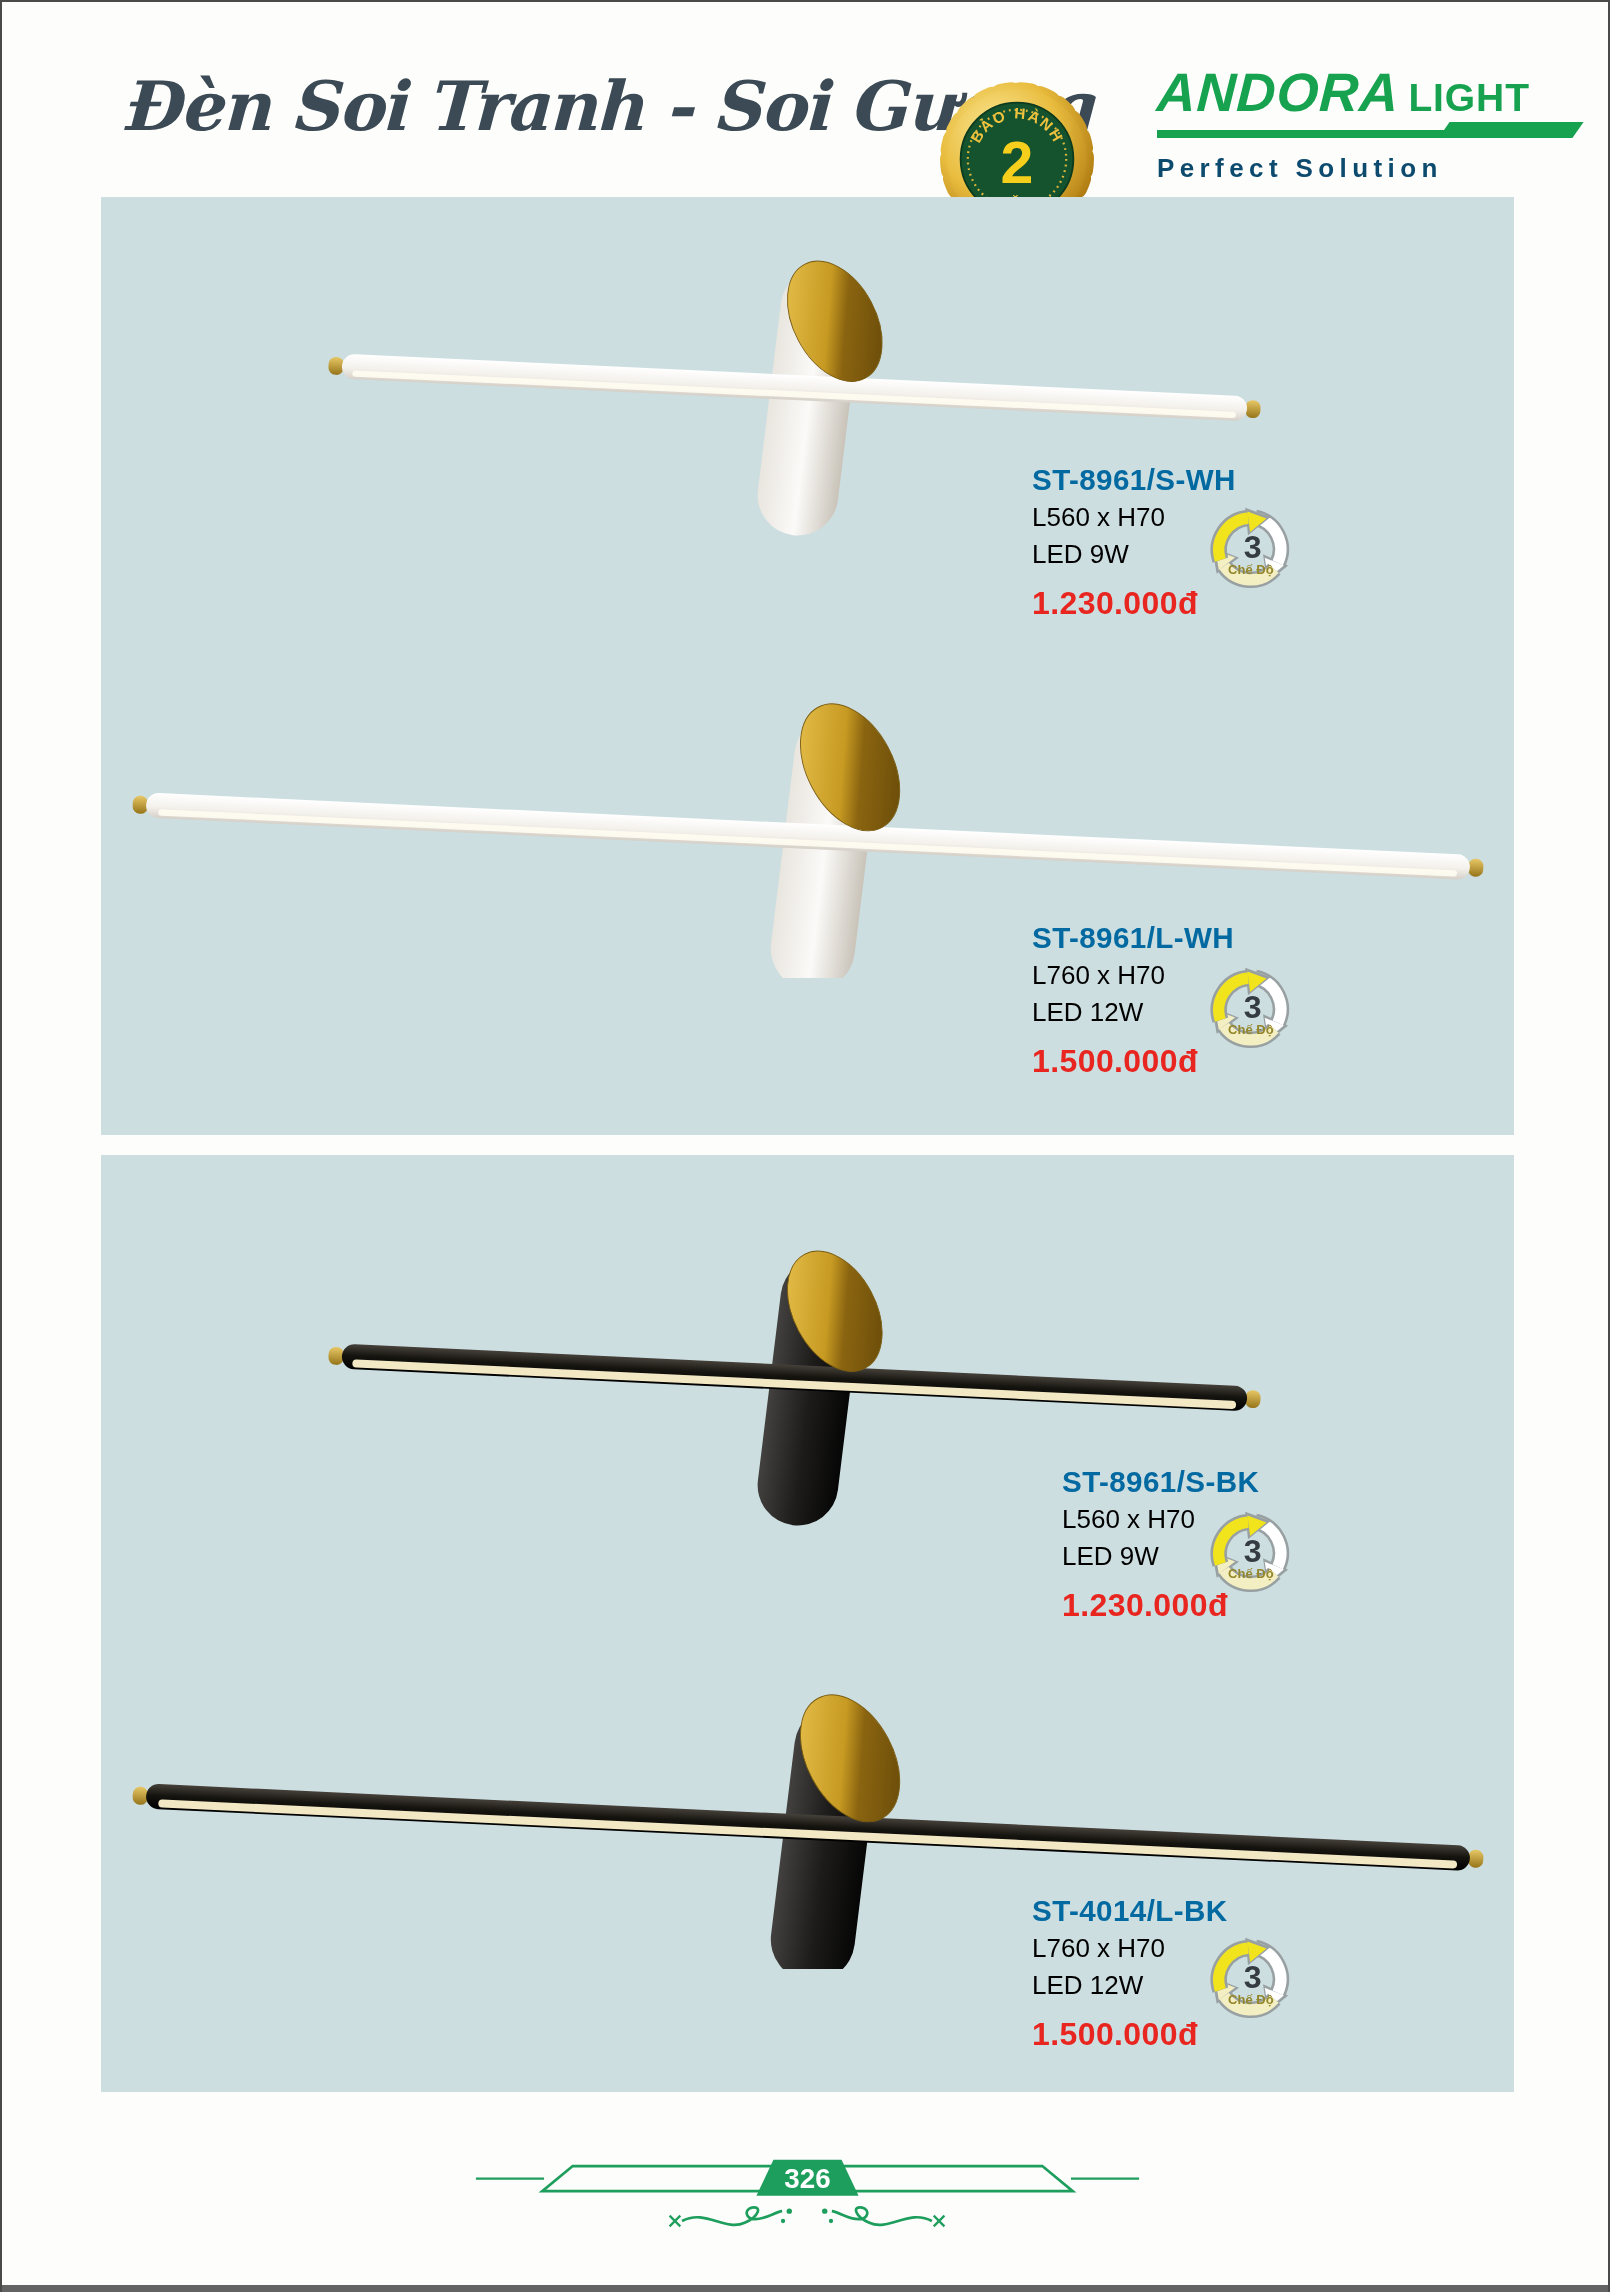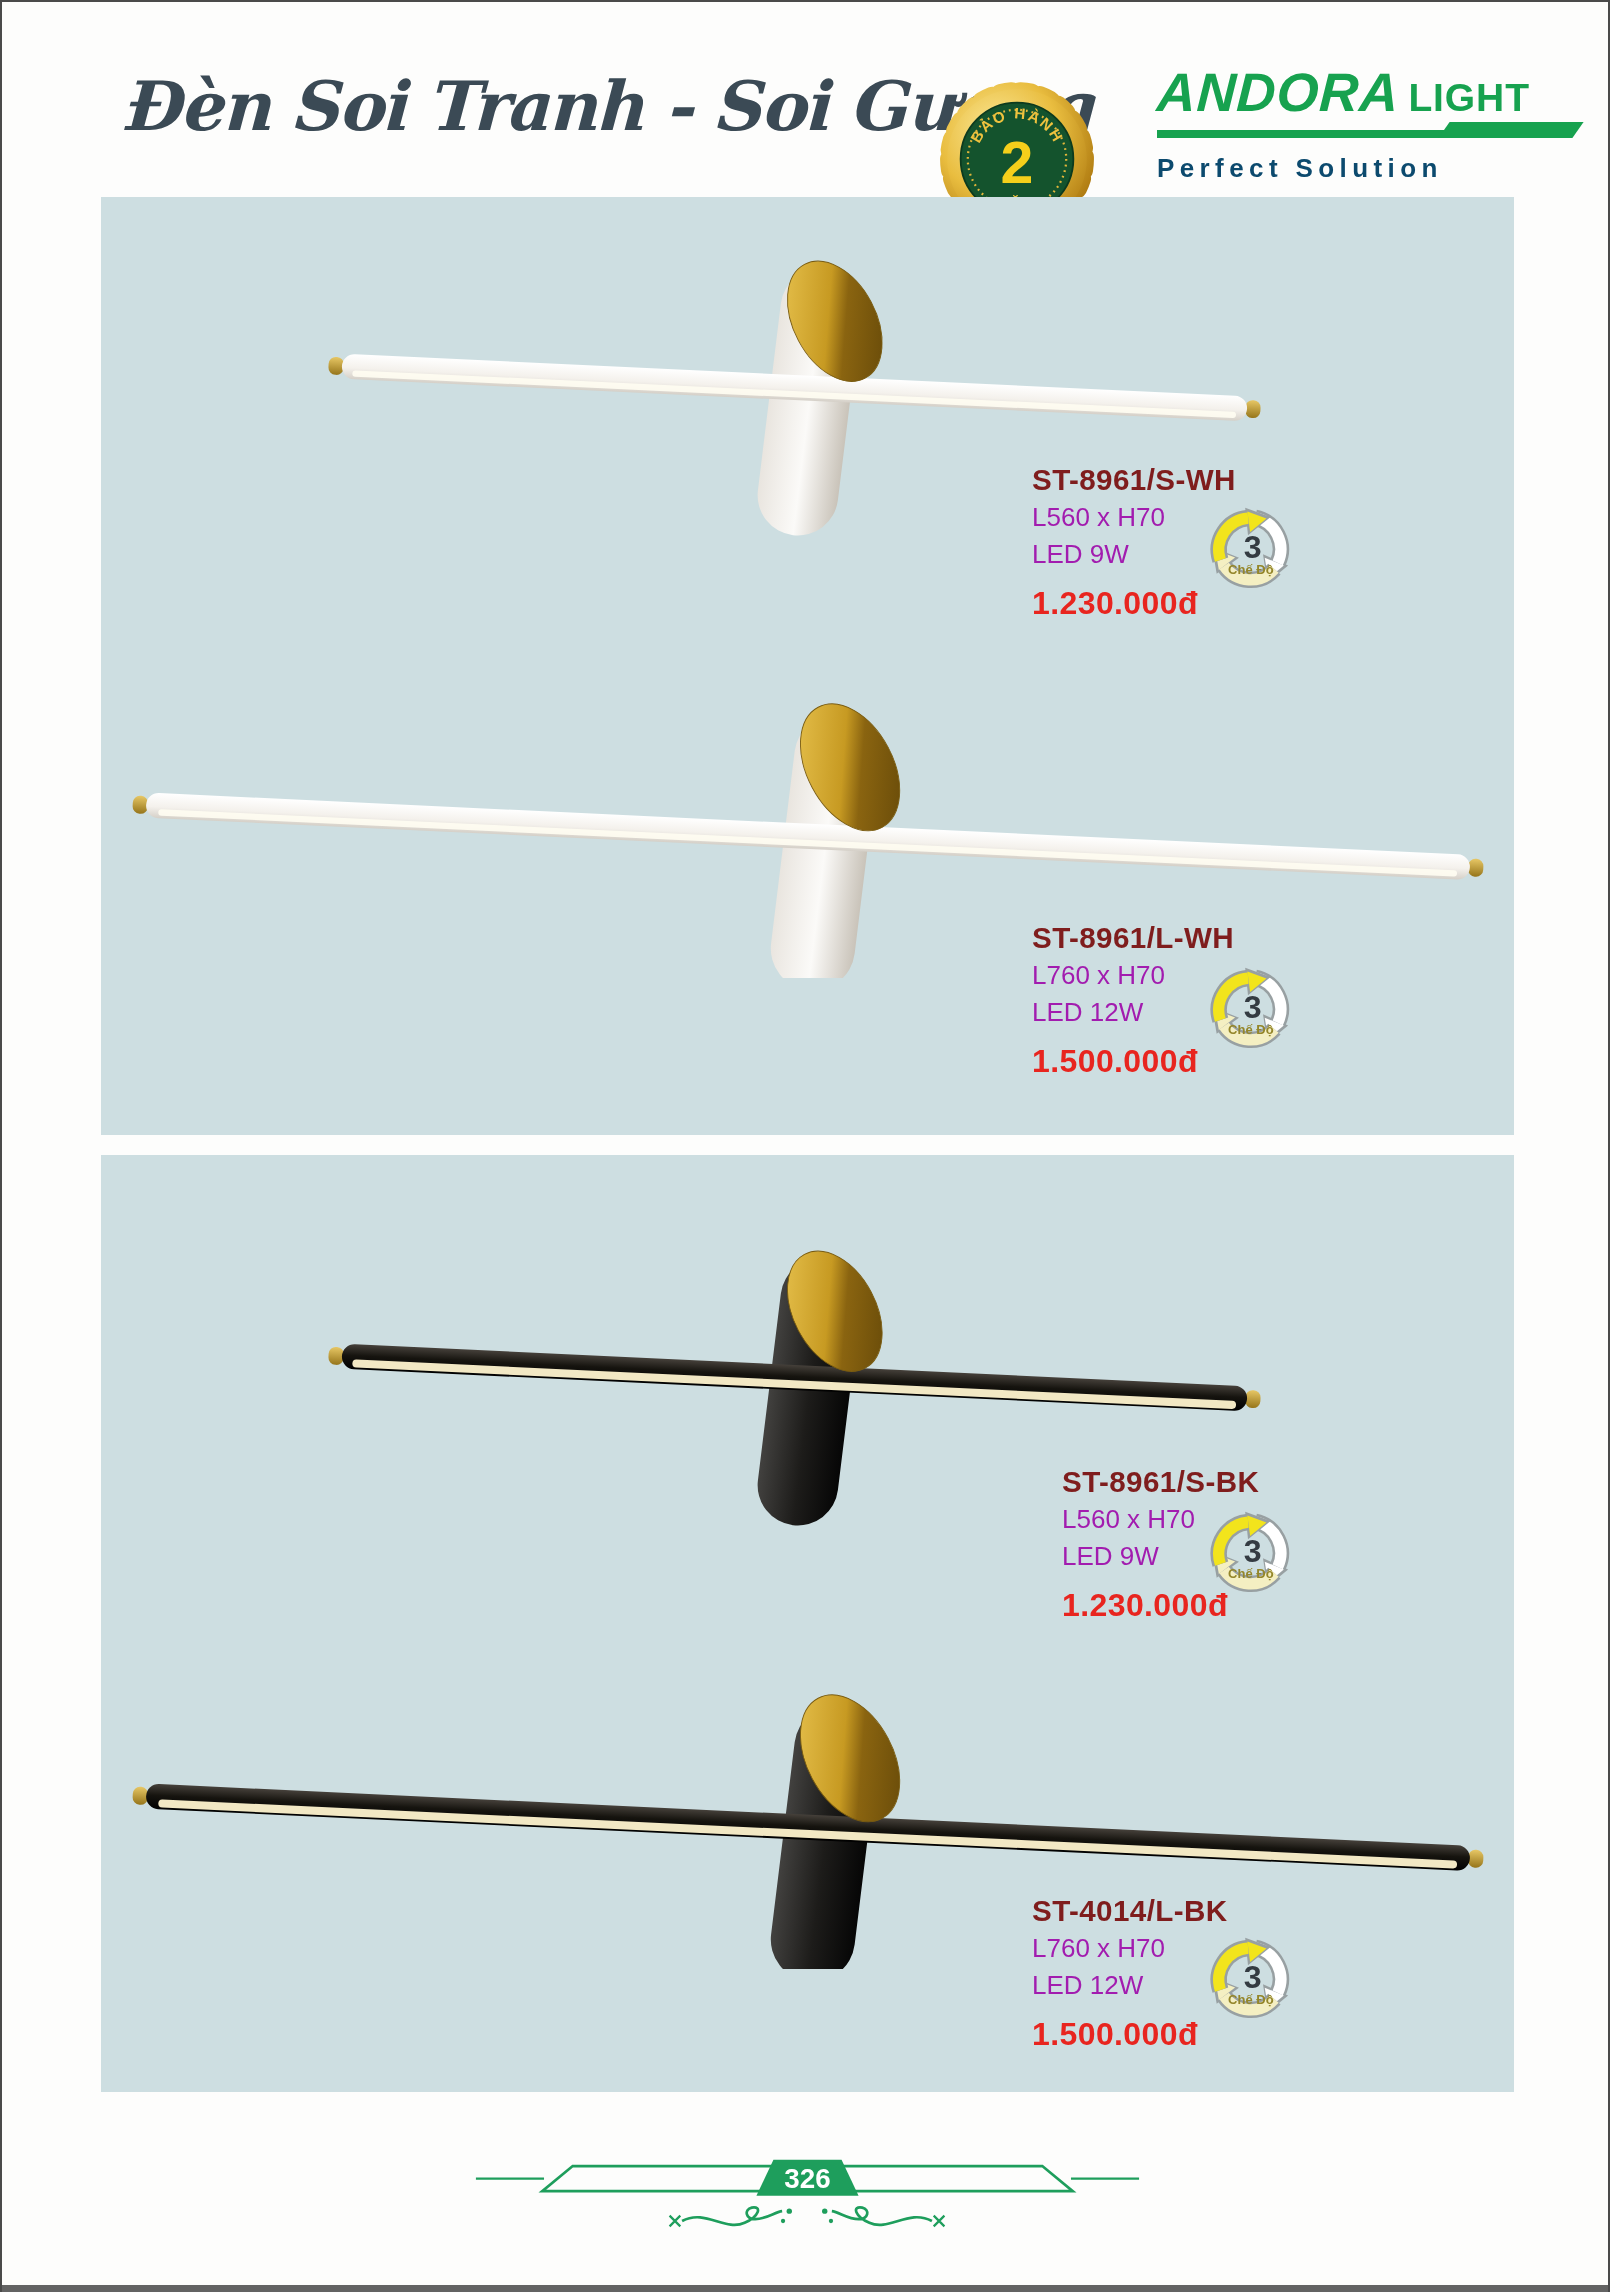--- a/index.html
+++ b/index.html
@@ -24,22 +24,22 @@
   .logo-secondary{font-size:39px; font-weight:700; color:#17a24f; letter-spacing:0.9px; margin-left:9px;}
   .logo-underline{position:relative; height:8px; background:#17a24f; margin-top:7.2px; margin-right:47px;}
   .logo-slab{position:absolute; right:-106px; top:-8px; width:134px; height:16px; background:#17a24f; transform:skewX(-35deg);}
   .logo-tagline{margin-top:15px; text-align:left; font-size:26px; font-weight:700; color:#0c4a6e; letter-spacing:5.4px;}
   
   .panel{left:99px; width:1413px; background:#cddee1;}
   .panel-1{top:195px; height:938px;}
   .panel-2{top:1153px; height:937px;}
   
   .product-info{width:376px;}
-  .p-code{font-size:29.6px; font-weight:700; color:#7f1d1d; letter-spacing:0.4px;}
-  .p-size,.p-power{font-size:26px; color:#a21caf; margin-top:5.4px;}
+  .p-code{font-size:29.6px; font-weight:700; color:#0369a1; letter-spacing:0.4px;}
+  .p-size,.p-power{font-size:26px; color:#000000; margin-top:5.4px;}
   .p-price{font-size:32px; font-weight:700; color:#e8251f; margin-top:15px; letter-spacing:0.4px;}
   .mode-icon{width:104px; height:104px;}
   .mi-num{font-size:37px; font-weight:700; fill:#343b42; font-family:"Liberation Sans",sans-serif;}
   .mi-label{font-size:15px; font-weight:700; fill:#94862a; font-family:"Liberation Sans",sans-serif;}
   
   .badge-arc-text{font-size:17px; font-weight:700; fill:#eec23e; letter-spacing:2px; font-family:"Liberation Sans",sans-serif;}
   .badge-years{font-size:66px; font-weight:700; fill:#f5cf1b; font-family:"Liberation Sans",sans-serif;}
   .badge-nam{font-size:16px; font-weight:700; fill:#eec23e; letter-spacing:2px; font-family:"Liberation Sans",sans-serif;}
   
   .footer-ornament{left:456px; top:2155px;}

